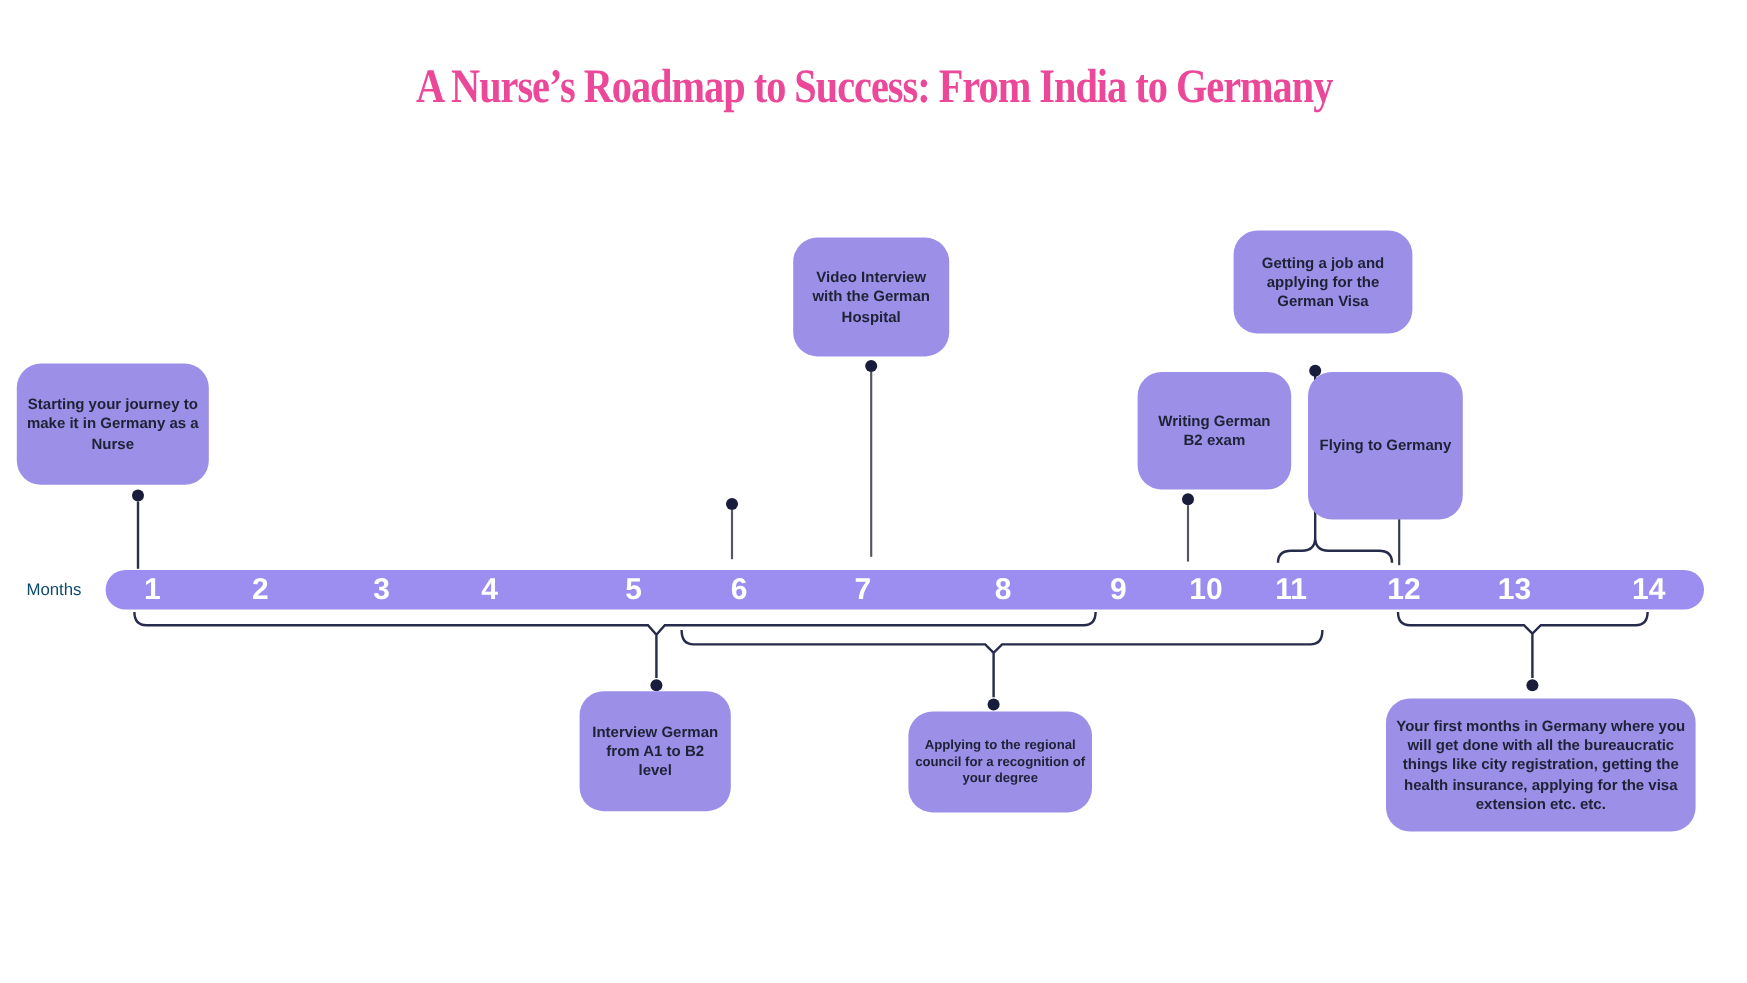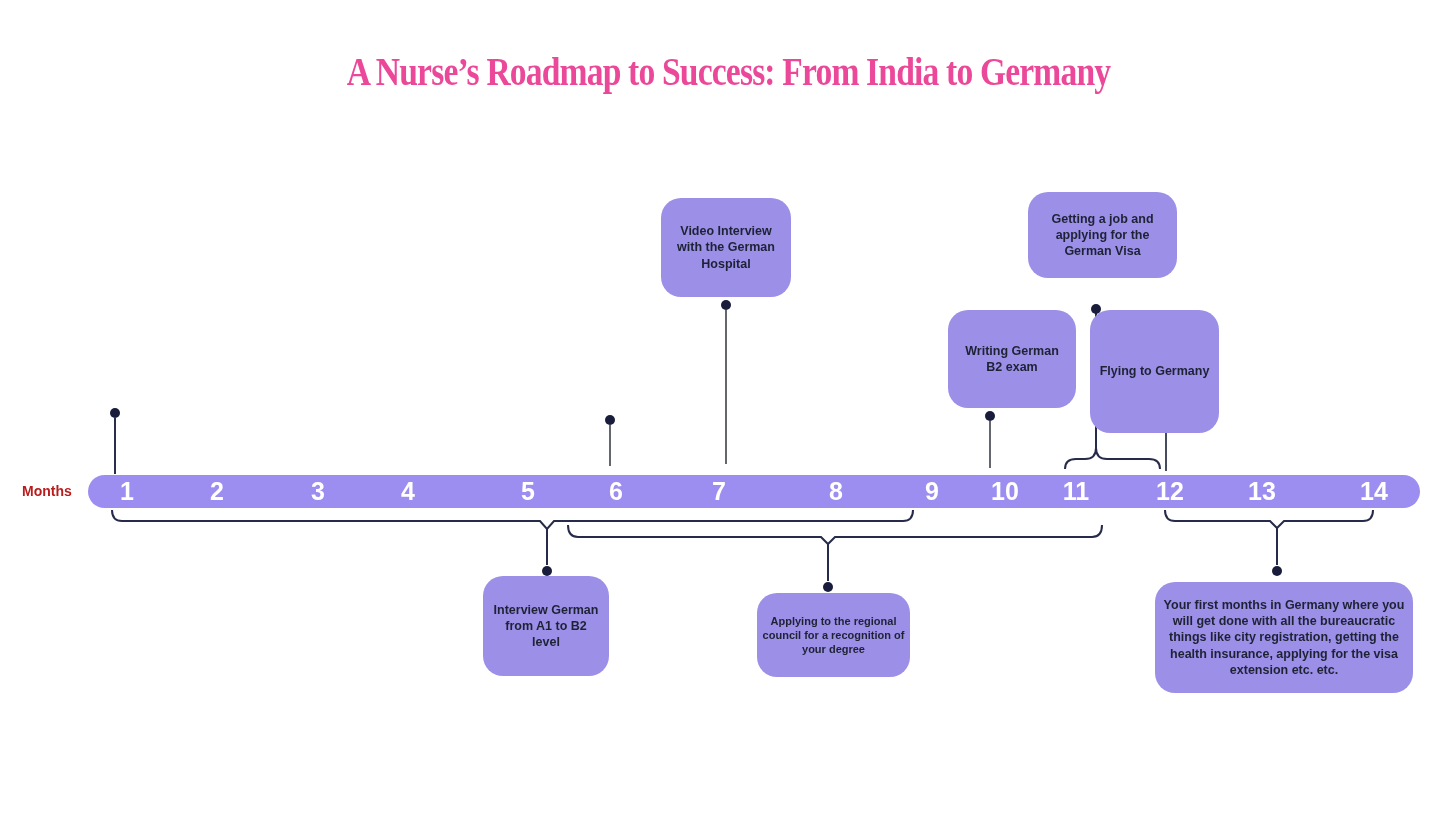--- a/index.html
+++ b/index.html
@@ -13,21 +13,21 @@
     font-size:40px;color:#ec4899;letter-spacing:-1px;line-height:1;
   }
   .title-inner{display:inline-block;transform:scaleX(0.84);transform-origin:center;}
   .connector-layer{position:absolute;left:0;top:0;width:1456px;height:819px;}
   .timeline-bar{
     position:absolute;left:88px;top:475px;width:1332px;height:33px;
     background:#9C8DF0;border-radius:17px;
   }
   .axis-label{
     position:absolute;left:22px;top:475px;height:33px;line-height:33px;
-    font-weight:bold;font-size:14px;color:#b91c1c;
+    font-weight:normal;font-size:14px;color:#0c4a6e;
   }
   .month{
     position:absolute;top:475px;height:33px;line-height:33px;width:0;
     transform:translateX(-50%);display:flex;justify-content:center;align-items:center;
     font-weight:bold;font-size:25px;color:#FFFFFF;white-space:nowrap;
   }
   .box{
     position:absolute;background:#9C8FE8;border-radius:20px;box-sizing:border-box;
     display:flex;align-items:center;justify-content:center;text-align:center;
     font-weight:bold;color:#1E2235;font-size:12.5px;line-height:1.3;
@@ -79,20 +79,21 @@
   <span class="month" style="left:616px">6</span>
   <span class="month" style="left:719px">7</span>
   <span class="month" style="left:836px">8</span>
   <span class="month" style="left:932px">9</span>
   <span class="month" style="left:1005px">10</span>
   <span class="month" style="left:1076px">11</span>
   <span class="month" style="left:1170px">12</span>
   <span class="month" style="left:1262px">13</span>
   <span class="month" style="left:1374px">14</span>
 
+  <div class="box" style="left:14px;top:303px;width:160px;height:101px">Starting your journey to make it in Germany as a Nurse</div>
   <div class="box" style="left:661px;top:198px;width:130px;height:99px">Video Interview with the German Hospital</div>
   <div class="box" style="left:948px;top:310px;width:128px;height:98px">Writing German B2 exam</div>
   <div class="box" style="left:1028px;top:192px;width:149px;height:86px">Getting a job and applying for the German Visa</div>
   <div class="box" style="left:1090px;top:310px;width:129px;height:123px">Flying to Germany</div>
 
   <div class="box" style="left:483px;top:576px;width:126px;height:100px">Interview German from A1 to B2 level</div>
   <div class="box small-text" style="left:757px;top:593px;width:153px;height:84px">Applying to the regional council for a recognition of your degree</div>
   <div class="box" style="left:1155px;top:582px;width:258px;height:111px">Your first months in Germany where you will get done with all the bureaucratic things like city registration, getting the health insurance, applying for the visa extension etc. etc.</div>
 
 </div>

